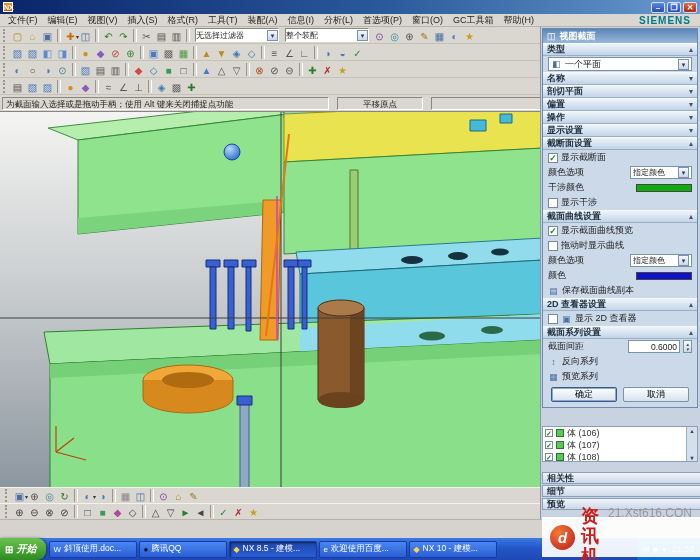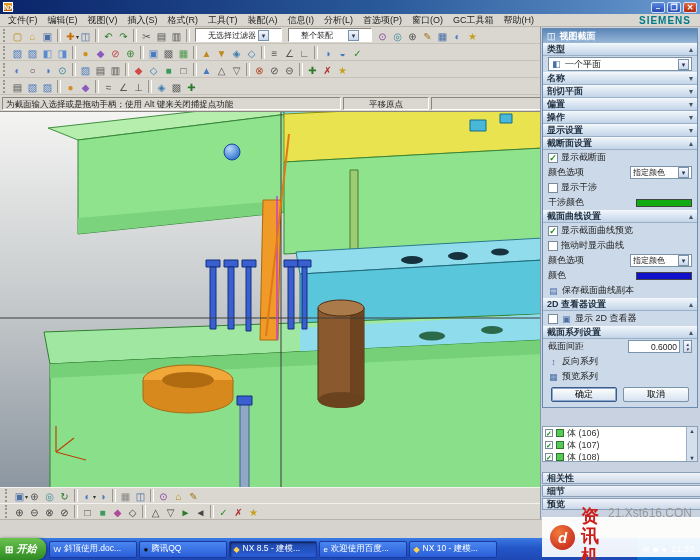--- a/index.html
+++ b/index.html
@@ -26,27 +26,27 @@
   
   .toolbar{position:absolute;left:0;width:543px;height:17px;background:#dad7d0;border-bottom:1px solid #c6c2ba;
     display:flex;align-items:center;padding:0 2px;overflow:hidden}
   .grip{width:4px;height:13px;border-left:2px dotted #9a968e;margin:0 3px 0 1px}
   .tb-group{display:flex;align-items:center}
   .tb-icon{position:relative;width:15px;height:15px;font-size:10px;line-height:15px;text-align:center;color:#444;
     border:1px solid transparent}
   .tb-dd{position:absolute;right:-2px;bottom:-3px;font-size:6px;color:#333;font-weight:normal}
   .tb-sep{width:4px;height:13px;border-left:1px solid #9a968e;border-right:1px solid #fff;margin:0 2px}
   .tb-combo{height:14px;min-width:84px;background:#fff;border:1px solid;border-color:#8a867e #fff #fff #8a867e;
-    display:inline-flex;align-items:center;margin:0 3px;padding:0 12px;font-size:8px;gap:2px}
+    display:inline-flex;align-items:center;margin:0 3px;padding:0 0;font-size:8px;gap:2px}
   .tb-combo .cv{white-space:nowrap;overflow:hidden}
   .dd{margin-left:auto;width:11px;height:11px;background:linear-gradient(#f4f8fc,#c8d8ec);border:1px solid #7a92aa;
     font-size:7px;line-height:10px;text-align:center;color:#335;font-weight:normal}
 
   
-  .promptbar{position:absolute;left:0;top:95px;width:543px;height:16px;background:#dad7d0;display:flex;gap:2px;
+  .promptbar{position:absolute;left:0;top:95px;width:543px;height:16px;background:#dad7d0;display:flex;gap:8px;
     padding:1px 2px;align-items:center}
   .pfield{height:13px;border:1px solid;border-color:#8a867e #fff #fff #8a867e;background:#dad7d0;
     font-size:8.5px;line-height:12px;padding:0 3px;white-space:nowrap;overflow:hidden}
   .pf1{flex:1}
   .pf2{width:86px;text-align:center}
   .pf3{width:110px}
 
   
   .viewport{position:absolute;left:0;top:111px;width:543px;height:376px;border-top:1px solid #8a867e;overflow:hidden}
 
@@ -448,26 +448,26 @@
       <span class="lbl">显示截断面</span>
     </div>
     <div class="dlg-row">
       <span class="lbl">颜色选项</span>
       <span class="mini-combo">
         <span>指定颜色</span>
         <b class="dd">▾</b>
       </span>
     </div>
     <div class="dlg-row">
+      <span class="lbl">干涉颜色</span>
+      <span class="swatch" style="background: rgb(17, 170, 17);"></span>
+    </div>
+    <div class="dlg-row">
       <span class="chk"></span>
       <span class="lbl">显示干涉</span>
-    </div>
-    <div class="dlg-row">
-      <span class="lbl">干涉颜色</span>
-      <span class="swatch" style="background: rgb(17, 170, 17);"></span>
     </div>
 
     <div class="dlg-hdr">
       <span>截面曲线设置</span>
         <b class="chev">▴</b>
     </div>
     <div class="dlg-row">
       <span class="chk">✓</span>
       <span class="lbl">显示截面曲线预览</span>
     </div>

